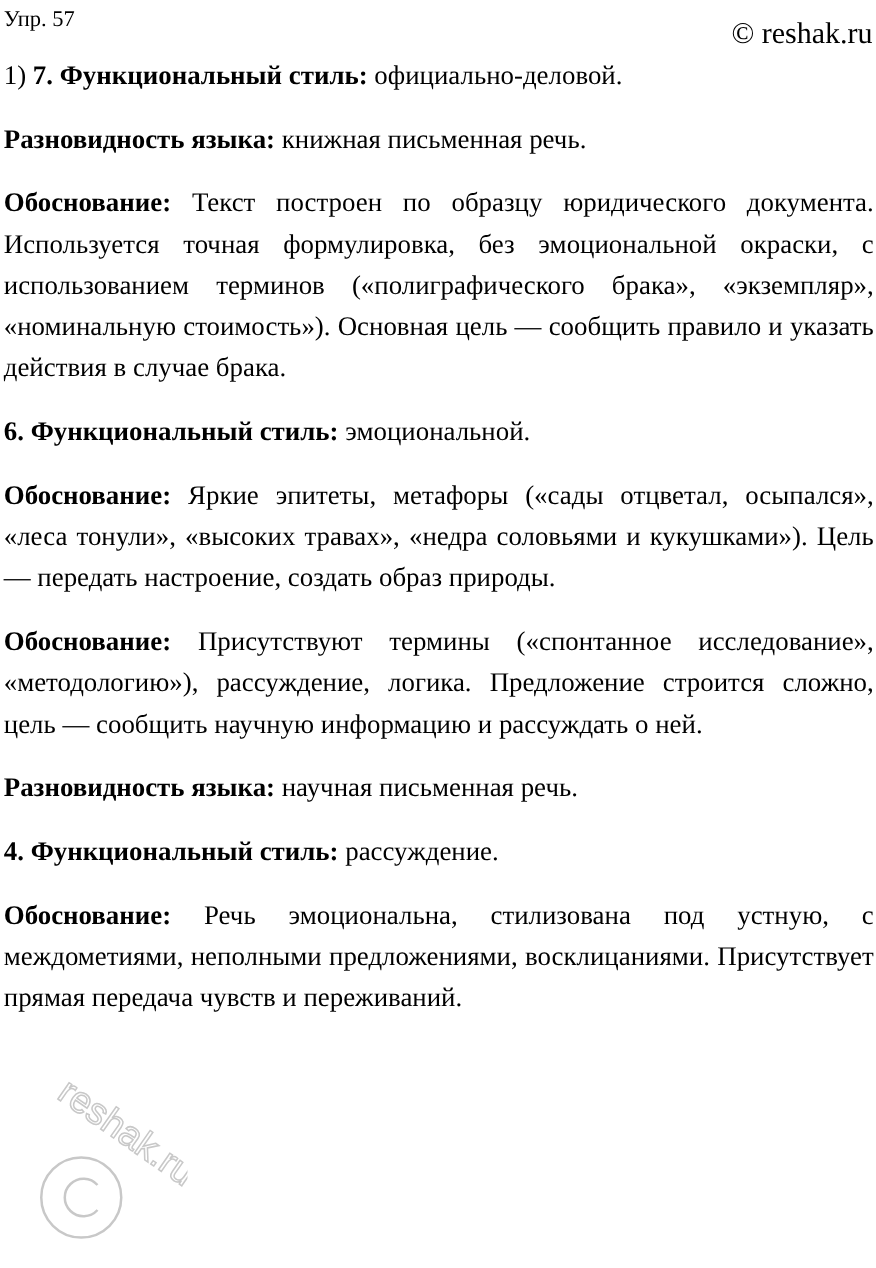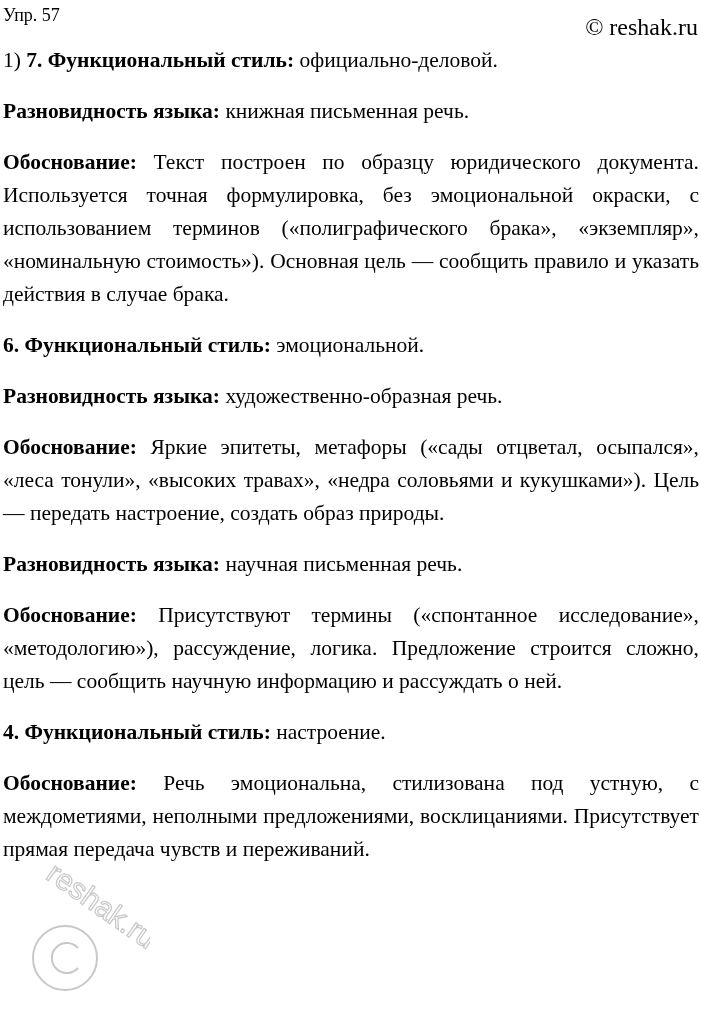--- a/index.html
+++ b/index.html
@@ -26,27 +26,26 @@
   <div class="copyright">© reshak.ru</div>
 </div>
 
 <div class="content">
 
   <p class="gap"><span>1) </span><b>7. Функциональный стиль:</b><span> официально-деловой.</span></p>
   <p class="gap"><b>Разновидность языка:</b><span> книжная письменная речь.</span></p>
   <p class="gap"><b>Обоснование:</b><span> Текст построен по образцу юридического документа. Используется точная формулировка, без эмоциональной окраски, с использованием терминов («полиграфического брака», «экземпляр», «номинальную стоимость»). Основная цель — сообщить правило и указать действия в случае брака.</span></p>
 
   <p class="gap"><b>6. Функциональный стиль:</b><span> эмоциональной.</span></p>
-  <p class="gap"><b>Разновидность языка:</b><span> художественно-образная речь.</span></p>
   <p class="gap"><b>Обоснование:</b><span> Яркие эпитеты, метафоры («сады отцветал, осыпался», «леса тонули», «высоких травах», «недра соловьями и кукушками»). Цель — передать настроение, создать образ природы.</span></p>
 
+  <p class="gap"><b>Обоснование:</b><span> Присутствуют термины («спонтанное исследование», «методологию»), рассуждение, логика. Предложение строится сложно, цель — сообщить научную информацию и рассуждать о ней.</span></p>
   <p class="gap"><b>Разновидность языка:</b><span> научная письменная речь.</span></p>
-  <p class="gap"><b>Обоснование:</b><span> Присутствуют термины («спонтанное исследование», «методологию»), рассуждение, логика. Предложение строится сложно, цель — сообщить научную информацию и рассуждать о ней.</span></p>
 
-  <p class="gap"><b>4. Функциональный стиль:</b><span> настроение.</span></p>
+  <p class="gap"><b>4. Функциональный стиль:</b><span> рассуждение.</span></p>
   <p><b>Обоснование:</b><span> Речь эмоциональна, стилизована под устную, с междометиями, неполными предложениями, восклицаниями. Присутствует прямая передача чувств и переживаний.</span></p>
 
 </div>
 
 <div class="watermark">
   <svg width="140" height="150" viewBox="0 0 140 150">
     <circle cx="55" cy="100" r="32" fill="none" stroke="#c8c8c8" stroke-width="2"></circle>
     <path d="M68 90 A15 15 0 1 0 68 110" fill="none" stroke="#c8c8c8" stroke-width="2"></path>
     <text x="22" y="40" font-family="Liberation Sans, sans-serif" font-size="30" fill="none" stroke="#c8c8c8" stroke-width="1.2" transform="rotate(35 60 50)">reshak.ru</text>
   </svg>

